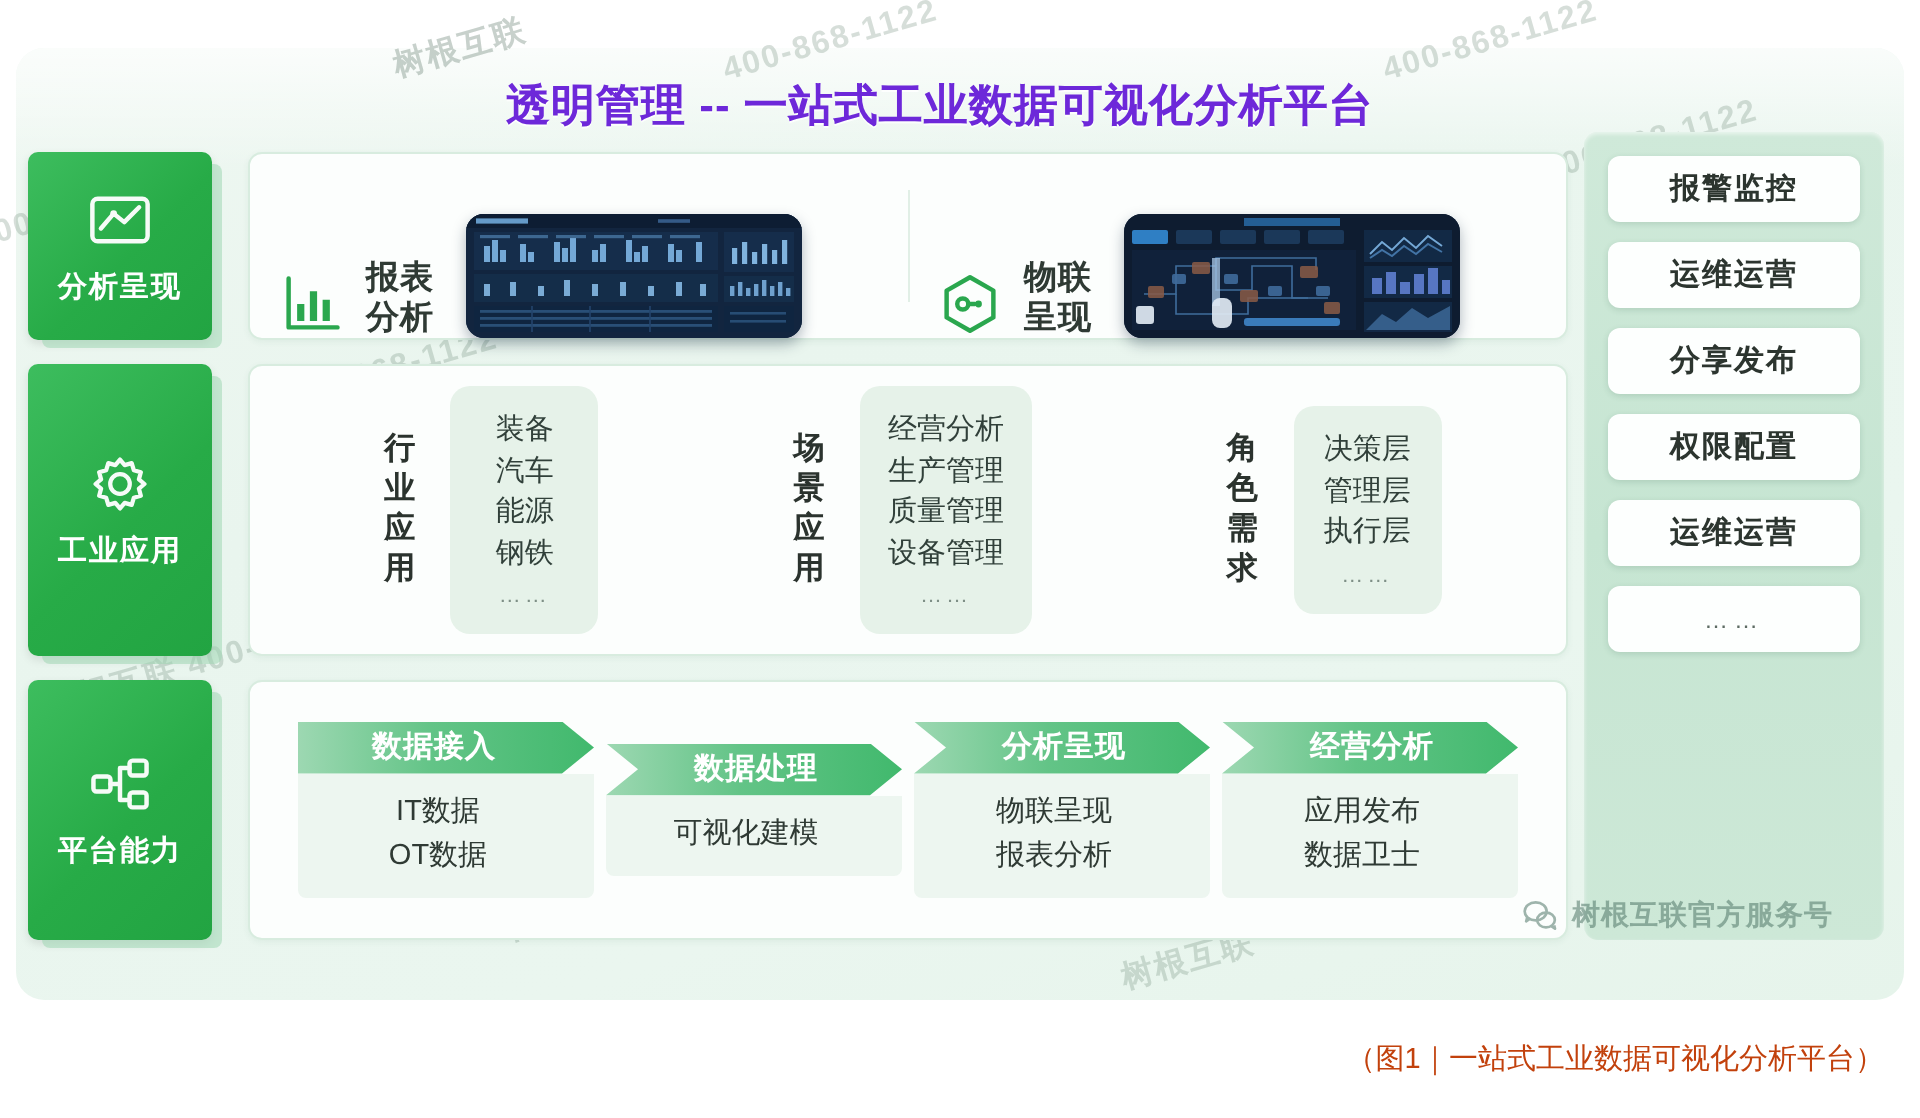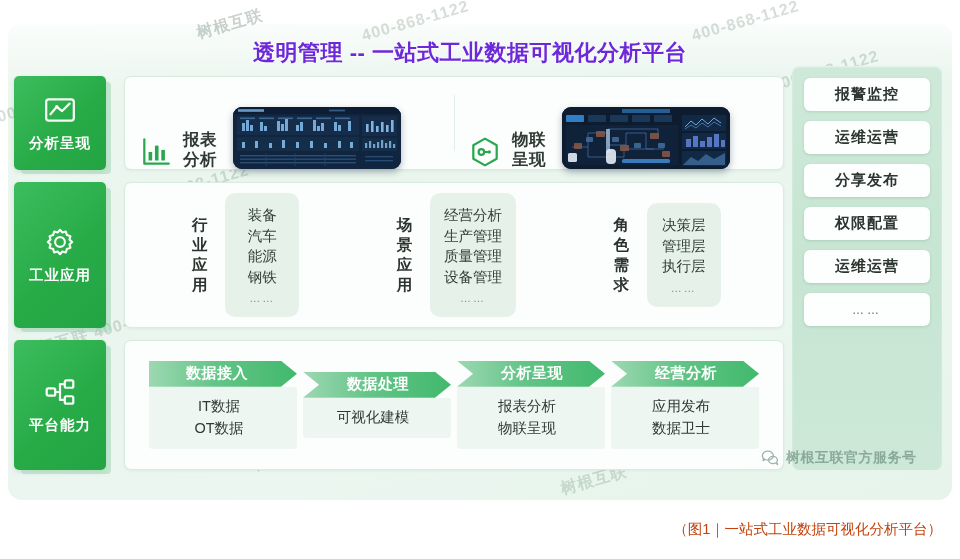--- a/index.html
+++ b/index.html
@@ -459,22 +459,22 @@
         <div class="step notch">
           <div class="step-head">数据处理</div>
           <div class="step-body">
             <div>可视化建模</div>
           </div>
         </div>
 
         <div class="step notch">
           <div class="step-head">分析呈现</div>
           <div class="step-body">
+            <div>物联呈现</div>
             <div>报表分析</div>
-            <div>物联呈现</div>
           </div>
         </div>
 
         <div class="step notch">
           <div class="step-head">经营分析</div>
           <div class="step-body">
             <div>应用发布</div>
             <div>数据卫士</div>
           </div>
         </div>

